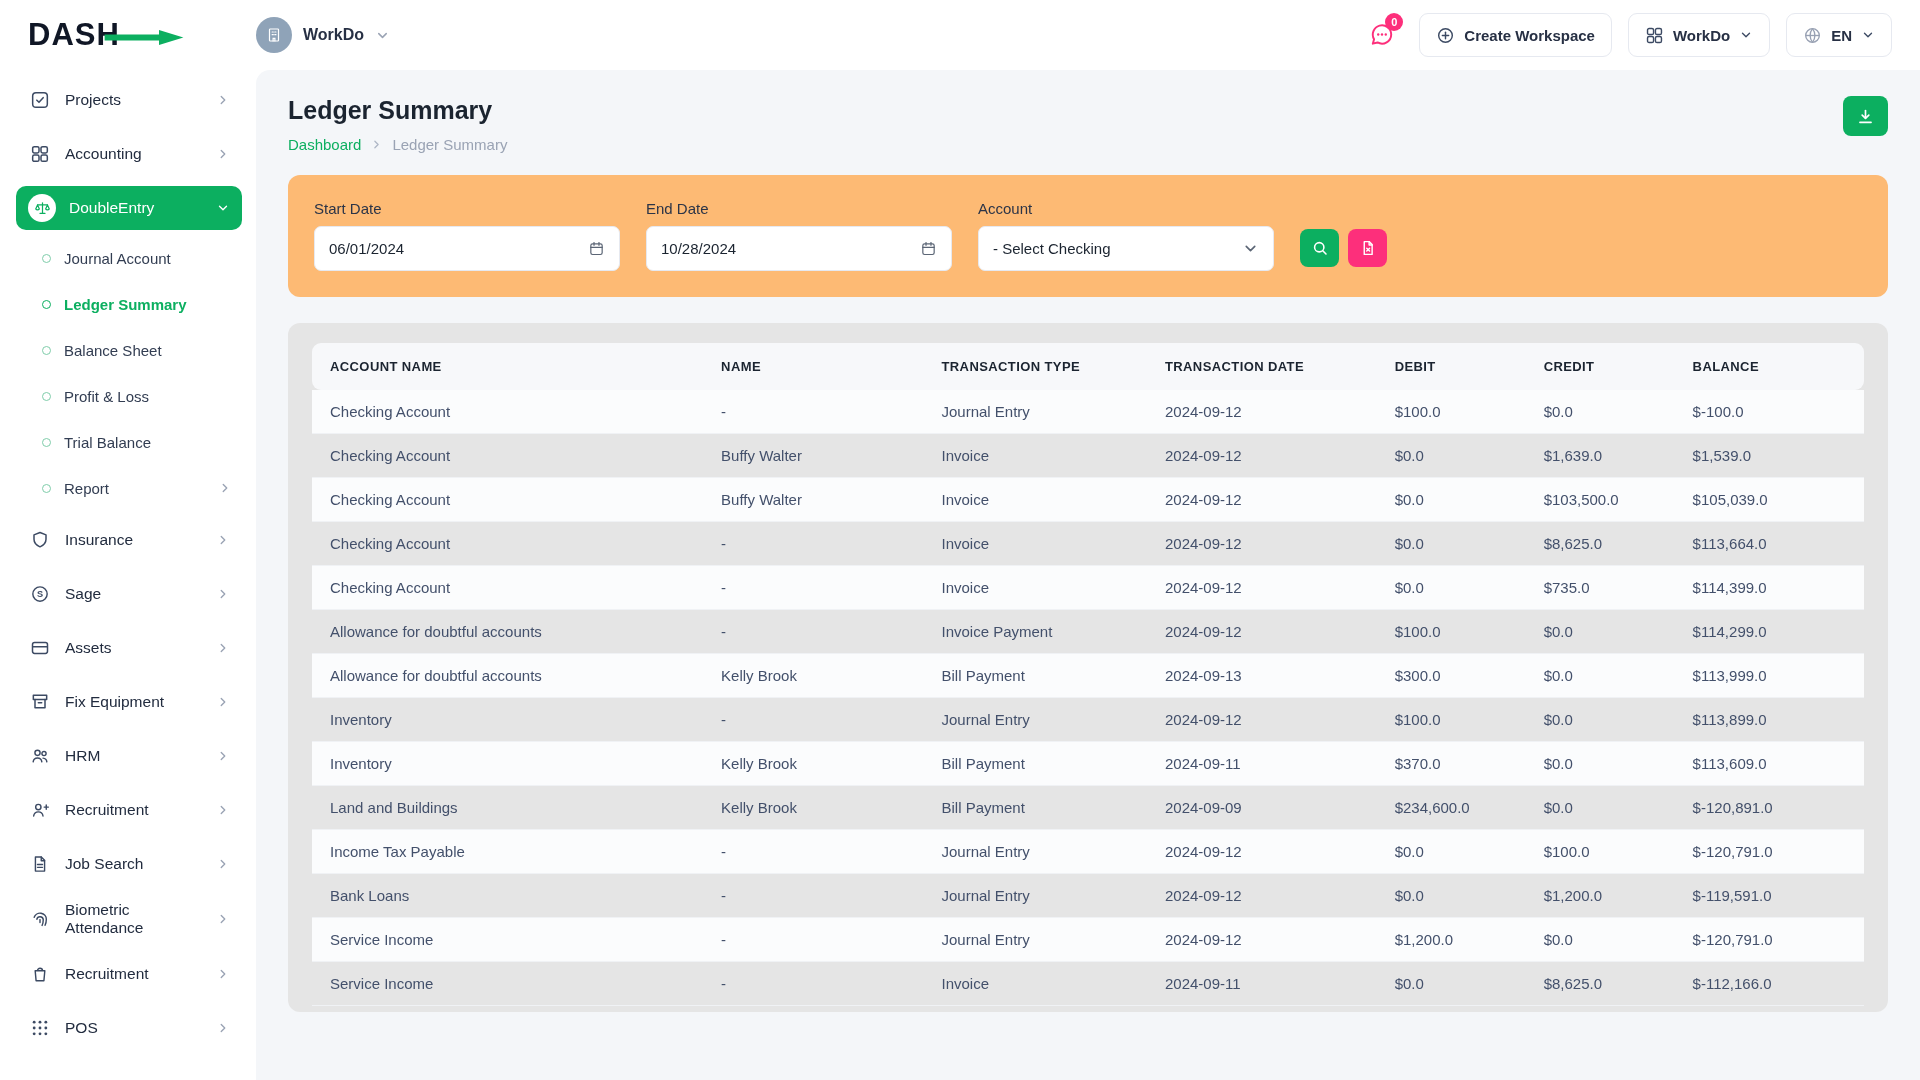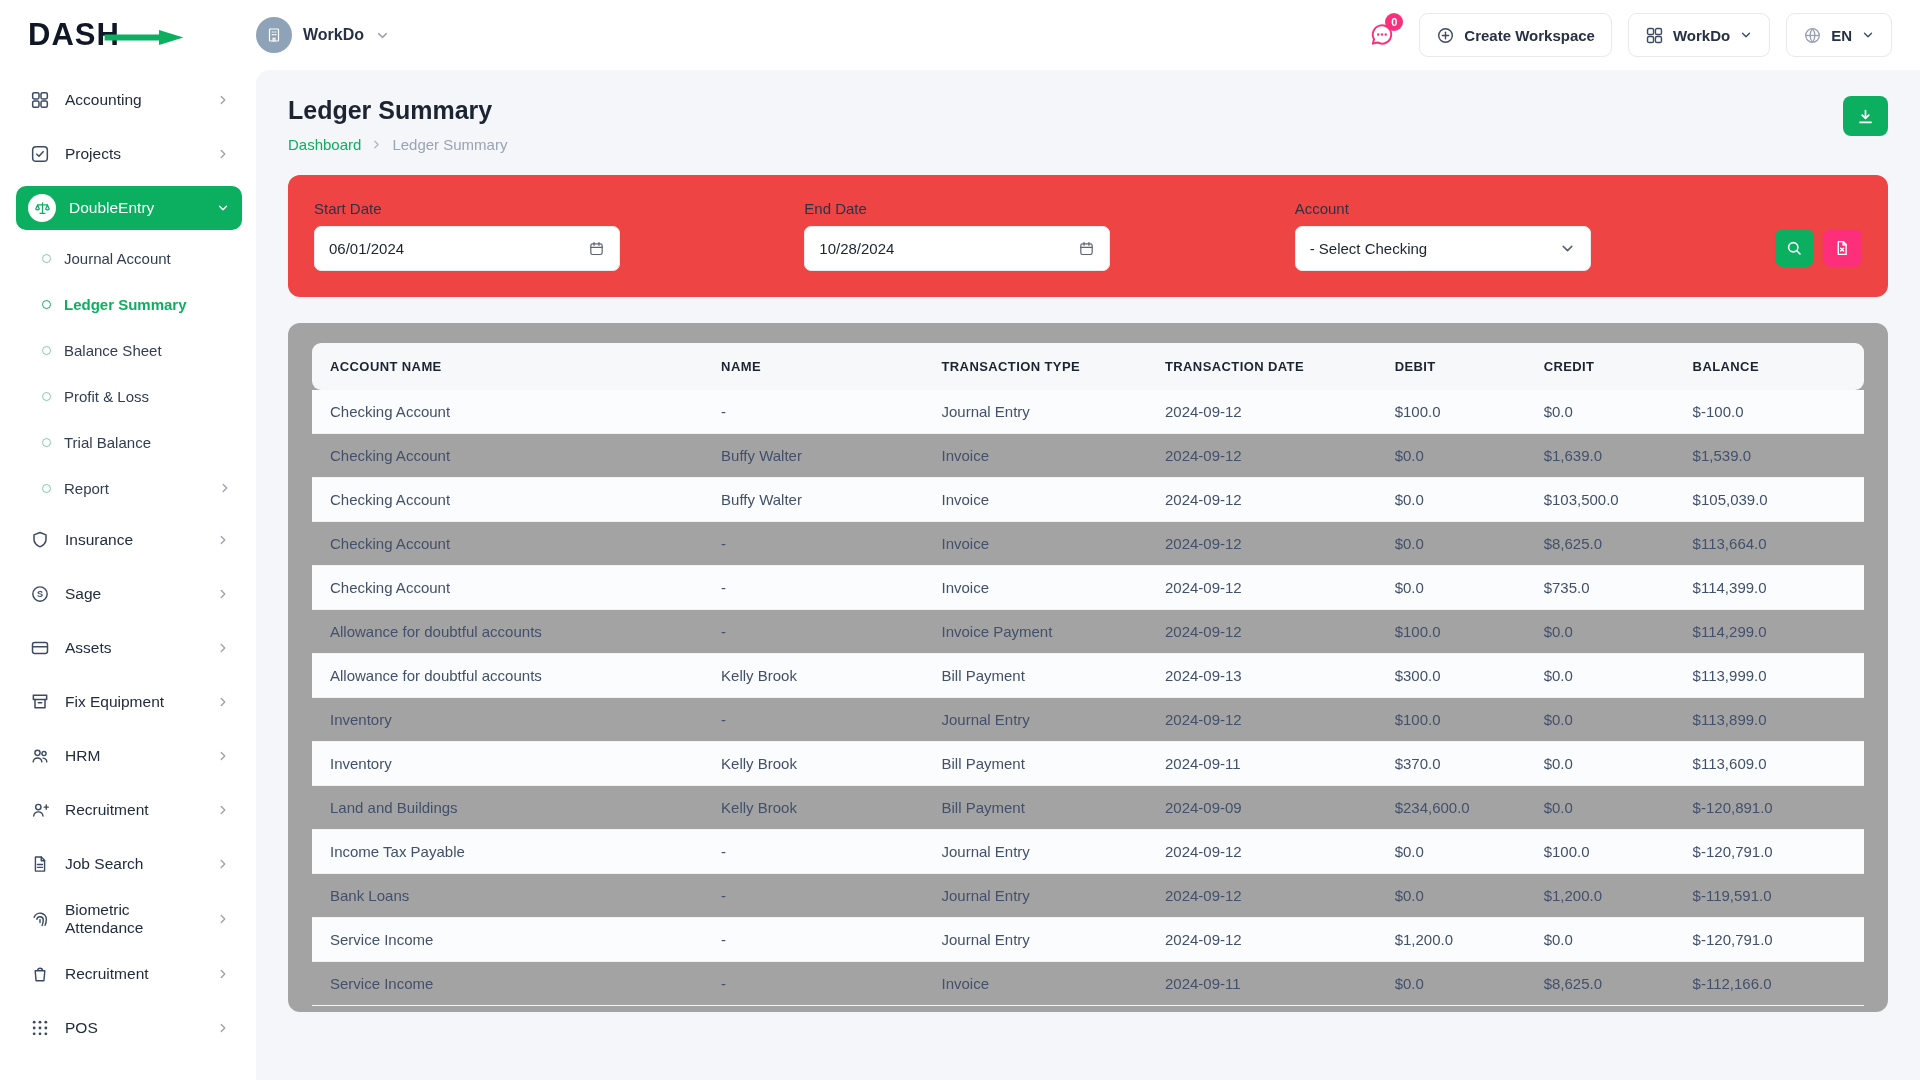--- a/index.html
+++ b/index.html
@@ -59,35 +59,35 @@
   .page-head{display:flex;justify-content:space-between;align-items:flex-start}
   .page-title{font-size:25px;font-weight:700;color:#1b2430}
   .breadcrumb{display:flex;align-items:center;gap:9px;margin-top:11px;font-size:15px}
   .bc-link{color:var(--green);cursor:pointer}
   .bc-sep{width:13px;height:13px;color:#aeb6c5}
   .bc-cur{color:#9aa3b4}
   .dl-btn{width:45px;height:40px;border:none;border-radius:8px;background:var(--green);color:#fff;display:flex;align-items:center;justify-content:center;cursor:pointer}
   .dl-btn svg{width:19px;height:19px}
 
   
-  .filter-card{background:#ef4444;border-radius:12px;margin-top:22px;padding:24px 26px 26px;display:flex;justify-content:space-between;align-items:flex-end;gap:26px;min-height:122px}
+  .filter-card{background:#fdba74;border-radius:12px;margin-top:22px;padding:24px 26px 26px;display:flex;justify-content:flex-start;align-items:flex-end;gap:26px;min-height:122px}
   .ffield label{display:block;font-size:15px;font-weight:500;color:#2b3447;margin-bottom:9px}
   .fbox{height:45px;border:1px solid var(--border);border-radius:7px;display:flex;align-items:center;padding:0 14px;font-size:15px;color:#1b2430;background:#fff;cursor:pointer}
   .fbox .fval{flex:1}
   .fbox svg{width:17px;height:17px;color:#5b6575;flex:none}
   .w-date{width:306px}
   .w-acct{width:296px}
   .fbtns{display:flex;gap:9px;align-self:flex-end;margin-bottom:4px}
   .btn-sq{width:39px;height:38px;border:none;border-radius:8px;display:flex;align-items:center;justify-content:center;color:#fff;cursor:pointer}
   .btn-sq svg{width:18px;height:18px}
   .btn-green{background:var(--green)}
   .btn-pink{background:var(--pink)}
 
   
-  .table-card{background:#a3a3a3;border-radius:12px;margin-top:26px;padding:20px 24px 6px}
+  .table-card{background:#e5e5e5;border-radius:12px;margin-top:26px;padding:20px 24px 6px}
   table{width:100%;border-collapse:collapse}
   thead th{background:#f7f8fa;text-align:left;font-size:13px;letter-spacing:.4px;color:#1b2430;font-weight:700;padding:16px 18px;text-transform:uppercase;white-space:nowrap}
   thead th:first-child{border-radius:9px 0 0 9px}
   thead th:last-child{border-radius:0 9px 9px 0}
   tbody td{padding:13px 18px;font-size:15px;color:var(--text);border-bottom:1px solid #f0f2f5;white-space:nowrap}
   tbody tr:nth-child(odd){background:#fbfcfd}
 </style>
 </head>
 <body>
 
@@ -277,38 +277,38 @@
   </div>
 </header>
 
 <div class="layout">
 
   <aside class="sidebar">
 
     <div class="sitem">
       <span class="sicon">
           <svg>
+            <use href="#i-check-sq"></use>
+          </svg>
+        </span>
+      <span class="slabel">Projects</span>
+      <span class="chev">
+          <svg>
+            <use href="#i-chev-r"></use>
+          </svg>
+        </span>
+    </div>
+
+    <div class="sitem">
+      <span class="sicon">
+          <svg>
             <use href="#i-grid"></use>
           </svg>
         </span>
       <span class="slabel">Accounting</span>
-      <span class="chev">
-          <svg>
-            <use href="#i-chev-r"></use>
-          </svg>
-        </span>
-    </div>
-
-    <div class="sitem">
-      <span class="sicon">
-          <svg>
-            <use href="#i-check-sq"></use>
-          </svg>
-        </span>
-      <span class="slabel">Projects</span>
       <span class="chev">
           <svg>
             <use href="#i-chev-r"></use>
           </svg>
         </span>
     </div>
 
     <div class="sitem active">
       <span class="sicon">
           <svg>

